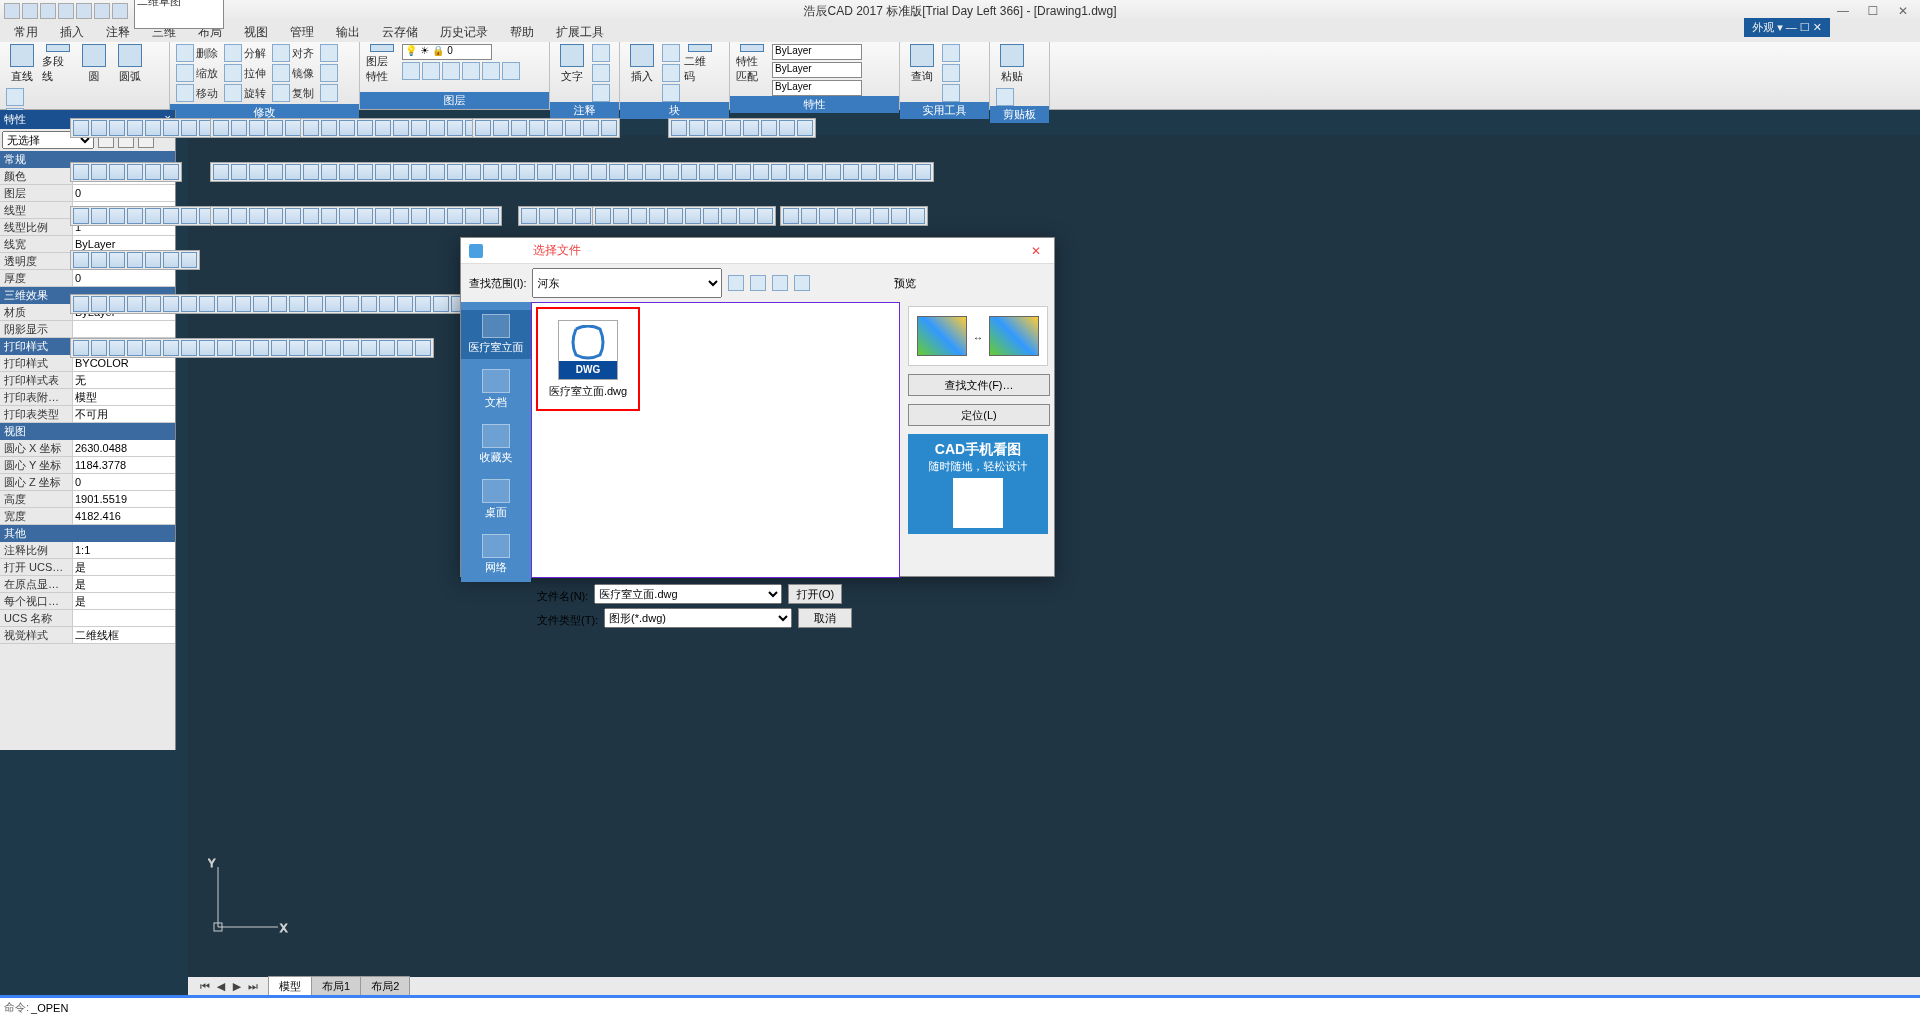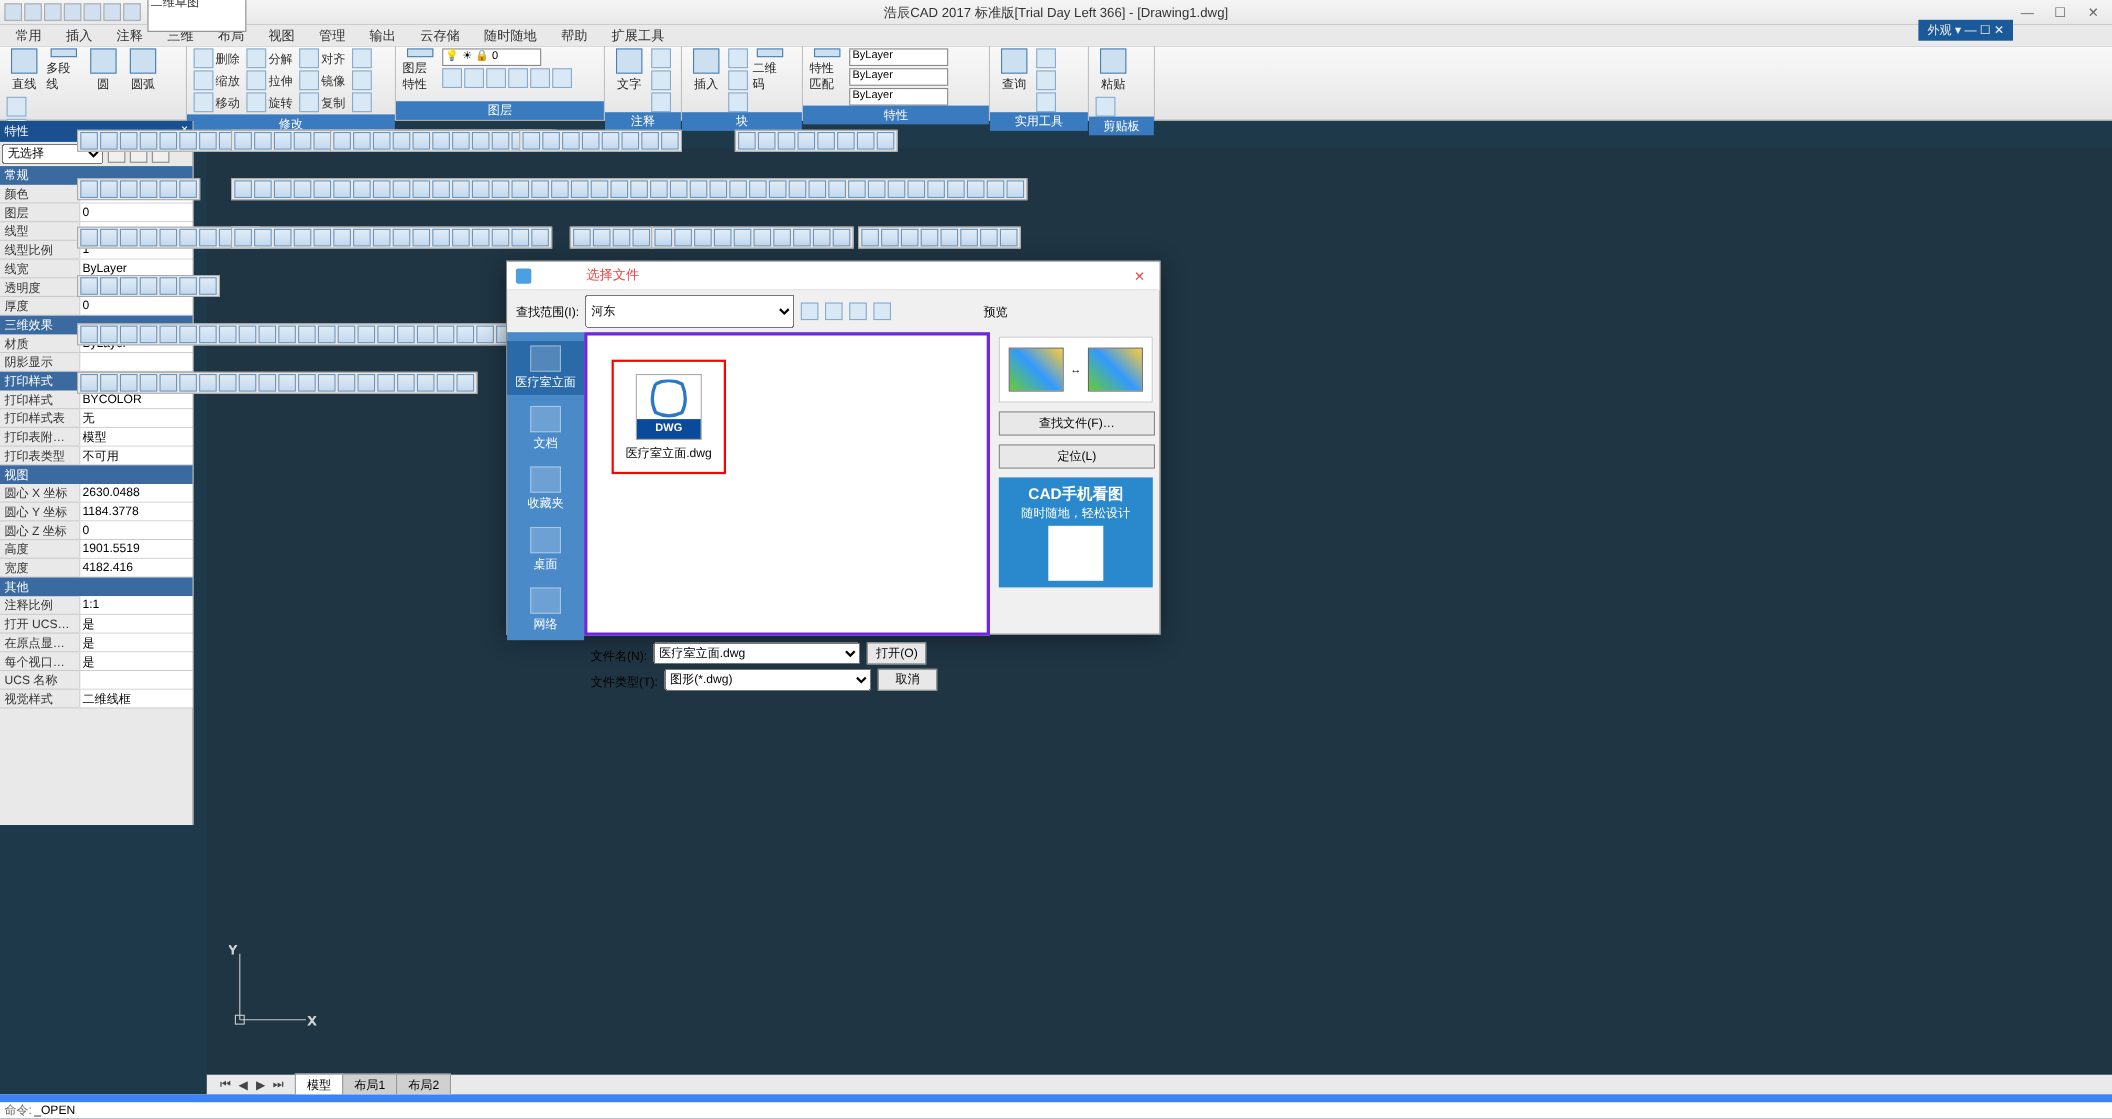--- a/index.html
+++ b/index.html
@@ -34,37 +34,37 @@
 .lp-sel select { width: 92px; height: 18px; font-size: 11px; }
 .lp-sel .ic { width: 16px; height: 16px; border: 1px solid #888; background: #f0f0f0; }
 .canvas { position: absolute; left: 188px; top: 135px; right: 0; bottom: 40px; background: #1f3544; }
 .canvas .ucs { position: absolute; left: 20px; bottom: 40px; width: 80px; height: 80px; }
 .canvas .ucs svg { stroke: #cfcfcf; }
 .tabs-bottom { position: absolute; left: 188px; right: 0; bottom: 22px; height: 18px; background: #eaeaea; display: flex; font-size: 11px; align-items: center; padding-left: 10px; gap: 0; }
 .tabs-bottom .tab { padding: 2px 10px; background: #d0d0d0; border: 1px solid #999; margin-right: -1px; }
 .tabs-bottom .tab.active { background: #fff; }
 .tabs-bottom .nav { display: flex; gap: 2px; margin-right: 8px; }
 .tabs-bottom .nav span { width: 14px; text-align: center; color: #444; }
-.cmdline { position: absolute; left: 0; right: 0; bottom: 0; height: 22px; background: #fff; border-top: 7px solid #3b82f6; font-size: 11px; padding: 2px 4px; display: flex; align-items: center; }
+.cmdline { position: absolute; left: 0; right: 0; bottom: 0; height: 22px; background: #fff; border-top: 3px solid #3b82f6; font-size: 11px; padding: 2px 4px; display: flex; align-items: center; }
 .cmdline .prefix { color: #666; margin-right: 2px; }
 .tb-strip { position: absolute; height: 20px; display: flex; gap: 2px; align-items: center; background: #e9e9e9; border: 1px solid #aaa; padding: 0 2px; }
 .tb-strip .ti { width: 16px; height: 16px; background: linear-gradient(#e0ecf7,#c4d9ee); border: 1px solid #6a95c0; }
 .dialog { position: absolute; left: 460px; top: 237px; width: 595px; height: 340px; background: #f0f0f0; border: 1px solid #888; box-shadow: 0 4px 20px rgba(0,0,0,0.4); }
 .dlg-title { height: 26px; background: #fff; border-bottom: 1px solid #ddd; display: flex; align-items: center; padding: 0 8px; font-size: 12px; color: #ef4444; gap: 44px; }
 .dlg-title .ic { width: 14px; height: 14px; background: #4aa0e0; margin-right: 6px; border-radius: 2px; }
 .dlg-title .close { margin-left: auto; width: 20px; text-align: center; cursor: pointer; }
 .dlg-body { display: flex; height: 280px; }
 .dlg-row1 { display: flex; align-items: center; gap: 6px; padding: 4px 8px; font-size: 11px; }
 .dlg-row1 select { width: 190px; height: 30px; font-size: 11px; }
 .dlg-row1 .tic { width: 16px; height: 16px; background: #d8e8f5; border: 1px solid #88aacc; }
 .dlg-side { width: 70px; background: #4a8ac8; display: flex; flex-direction: column; align-items: center; gap: 6px; padding-top: 8px; }
 .dlg-side .item { display: flex; flex-direction: column; align-items: center; color: #fff; font-size: 11px; gap: 2px; cursor: pointer; padding: 4px; width: 100%; }
 .dlg-side .item.active { background: #2a6aa8; }
 .dlg-side .item .ic { width: 28px; height: 24px; background: #fff3; border: 1px solid #fff6; }
-.dlg-main { flex: 1; background: #fff; border: 3px solid #6d28d9; margin: 0 4px 4px 0; padding: 22px; display: flex; gap: 10px; }
+.dlg-main { flex: 1; background: #fff; border: 1px solid #6d28d9; margin: 0 4px 4px 0; padding: 4px; display: flex; gap: 10px; }
 .file-item { width: 104px; height: 104px; border: 2px solid red; display: flex; flex-direction: column; align-items: center; justify-content: center; gap: 4px; }
 .file-item .thumb { width: 60px; height: 60px; border: 1px solid #aaa; background: #fff; display: flex; flex-direction: column; align-items: center; justify-content: flex-end; }
 .file-item .thumb .dwg { width: 100%; height: 18px; background: #0a4a9a; color: #fff; font-weight: bold; font-size: 10px; text-align: center; line-height: 18px; }
 .file-item .name { font-size: 11px; }
 .dlg-right { width: 150px; padding: 4px; display: flex; flex-direction: column; gap: 8px; }
 .dlg-right .prev { border: 1px solid #ccc; background: #fff; width: 140px; height: 60px; display: flex; align-items: center; justify-content: center; gap: 6px; }
 .dlg-right .prev .p { width: 50px; height: 40px; background: linear-gradient(45deg,#6c3,#39f,#fc3); border: 1px solid #666; }
 .dlg-right .btn { height: 22px; border: 1px solid #888; background: #e8e8e8; font-size: 11px; text-align: center; line-height: 20px; cursor: pointer; }
 .dlg-right .ad { width: 140px; height: 100px; background: #2a88cc; color: #fff; font-size: 12px; display: flex; flex-direction: column; align-items: center; justify-content: center; }
 .dlg-right .ad .qr { width: 50px; height: 50px; background: #fff; margin-top: 4px; }
@@ -98,21 +98,21 @@
 <div class="menubar">
   <span>常用</span>
   <span>插入</span>
   <span>注释</span>
   <span>三维</span>
   <span>布局</span>
   <span>视图</span>
   <span>管理</span>
   <span>输出</span>
   <span>云存储</span>
-  <span>随时随地</span>
+  <span>历史记录</span>
   <span>帮助</span>
   <span>扩展工具</span>
 </div>
 
 <div class="ribbon">
   <div class="rgroup" style="width:170px">
     <div class="icons">
       <div class="big">
           <div class="ic"></div>
           <span>直线</span>

